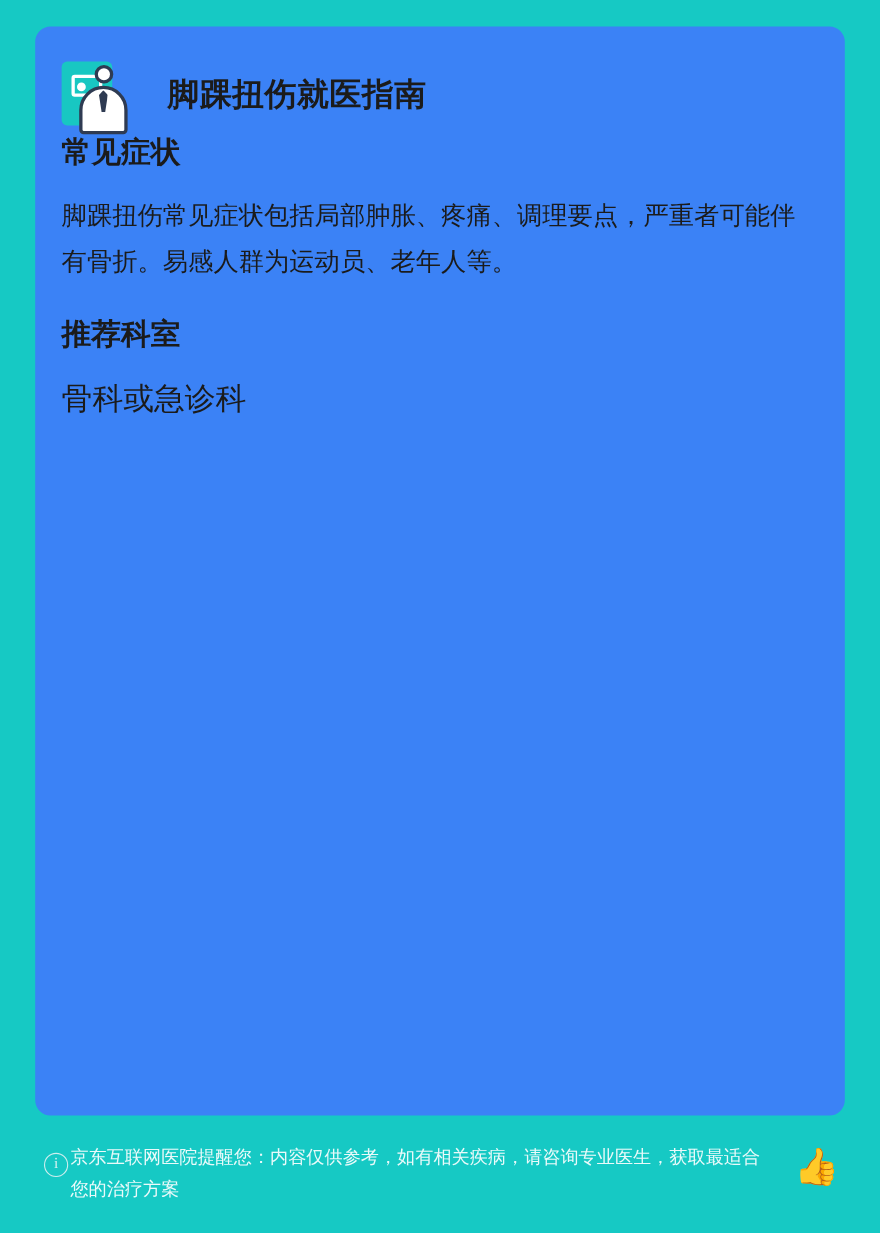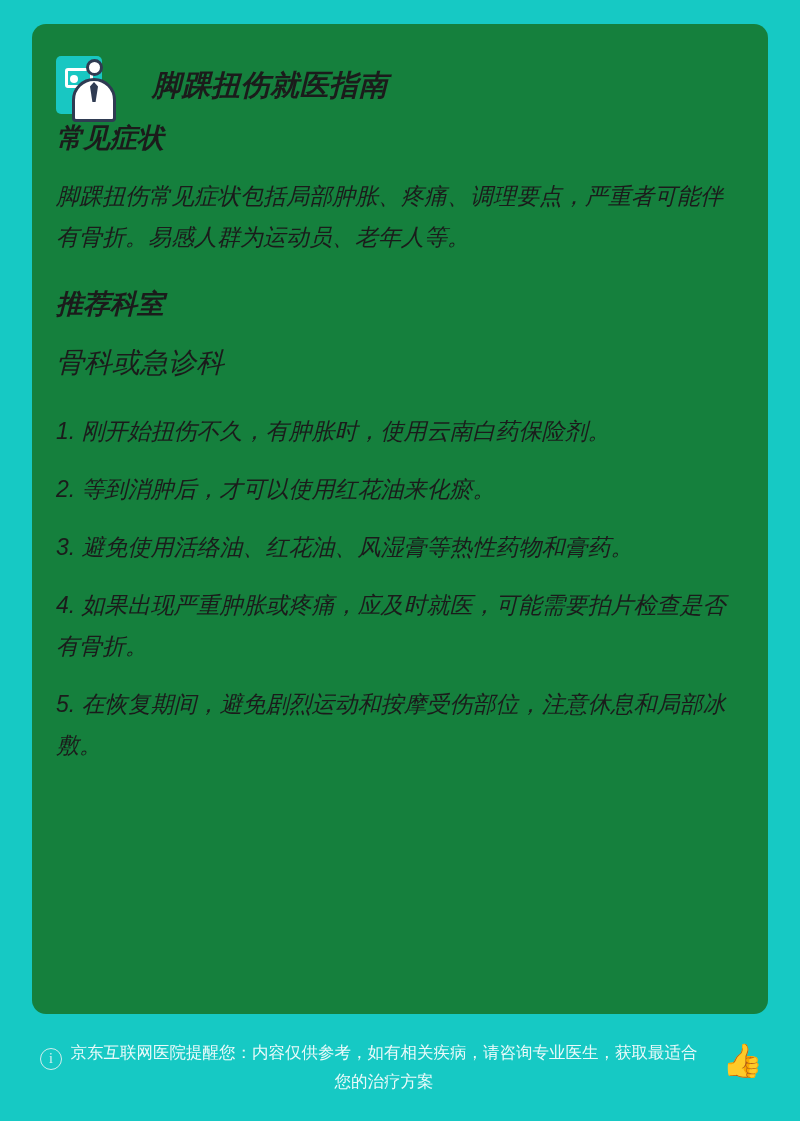--- a/index.html
+++ b/index.html
@@ -18,23 +18,22 @@
     width: 800px;
     height: 1121px;
     box-sizing: border-box;
   }
   .card {
     position: absolute;
     left: 32px;
     top: 24px;
     width: 736px;
     height: 990px;
-    background: #15803d;
+    background: #3b82f6;
     border-radius: 14px;
-    font-style: italic;
   }
   .doc-icon {
     position: absolute;
     left: 24px;
     top: 32px;
     width: 58px;
     height: 72px;
   }
   .doc-icon .sheet {
     position: absolute;
@@ -170,21 +169,20 @@
     font-family: "Liberation Serif", serif;
   }
   .footer-text {
     position: absolute;
     left: 32px;
     top: 6px;
     width: 640px;
     font-size: 16.5px;
     line-height: 29px;
     color: #eafafa;
-    text-align: center;
   }
   .thumb {
     position: absolute;
     right: 8px;
     top: 10px;
     width: 38px;
     height: 38px;
     color: #eafafa;
     font-size: 33px;
     line-height: 38px;
@@ -211,27 +209,20 @@
       <h2 class="section">常见症状</h2>
       <p class="body-text">脚踝扭伤常见症状包括局部肿胀、疼痛、调理要点，严重者可能伴有骨折。易感人群为运动员、老年人等。</p>
 
       <div class="section-spacer"></div>
 
       <h2 class="section">推荐科室</h2>
       <p class="sub-text">骨科或急诊科</p>
 
       <div class="section-spacer"></div>
 
-      <ol class="points">
-        <li>1. 刚开始扭伤不久，有肿胀时，使用云南白药保险剂。</li>
-        <li>2. 等到消肿后，才可以使用红花油来化瘀。</li>
-        <li>3. 避免使用活络油、红花油、风湿膏等热性药物和膏药。</li>
-        <li>4. 如果出现严重肿胀或疼痛，应及时就医，可能需要拍片检查是否有骨折。</li>
-        <li>5. 在恢复期间，避免剧烈运动和按摩受伤部位，注意休息和局部冰敷。</li>
-      </ol>
 
     </div>
   </div>
 
   <div class="footer">
     <div class="footer-info-icon">i</div>
     <div class="footer-text">京东互联网医院提醒您：内容仅供参考，如有相关疾病，请咨询专业医生，获取最适合您的治疗方案</div>
     <div class="thumb">👍</div>
   </div>
 

